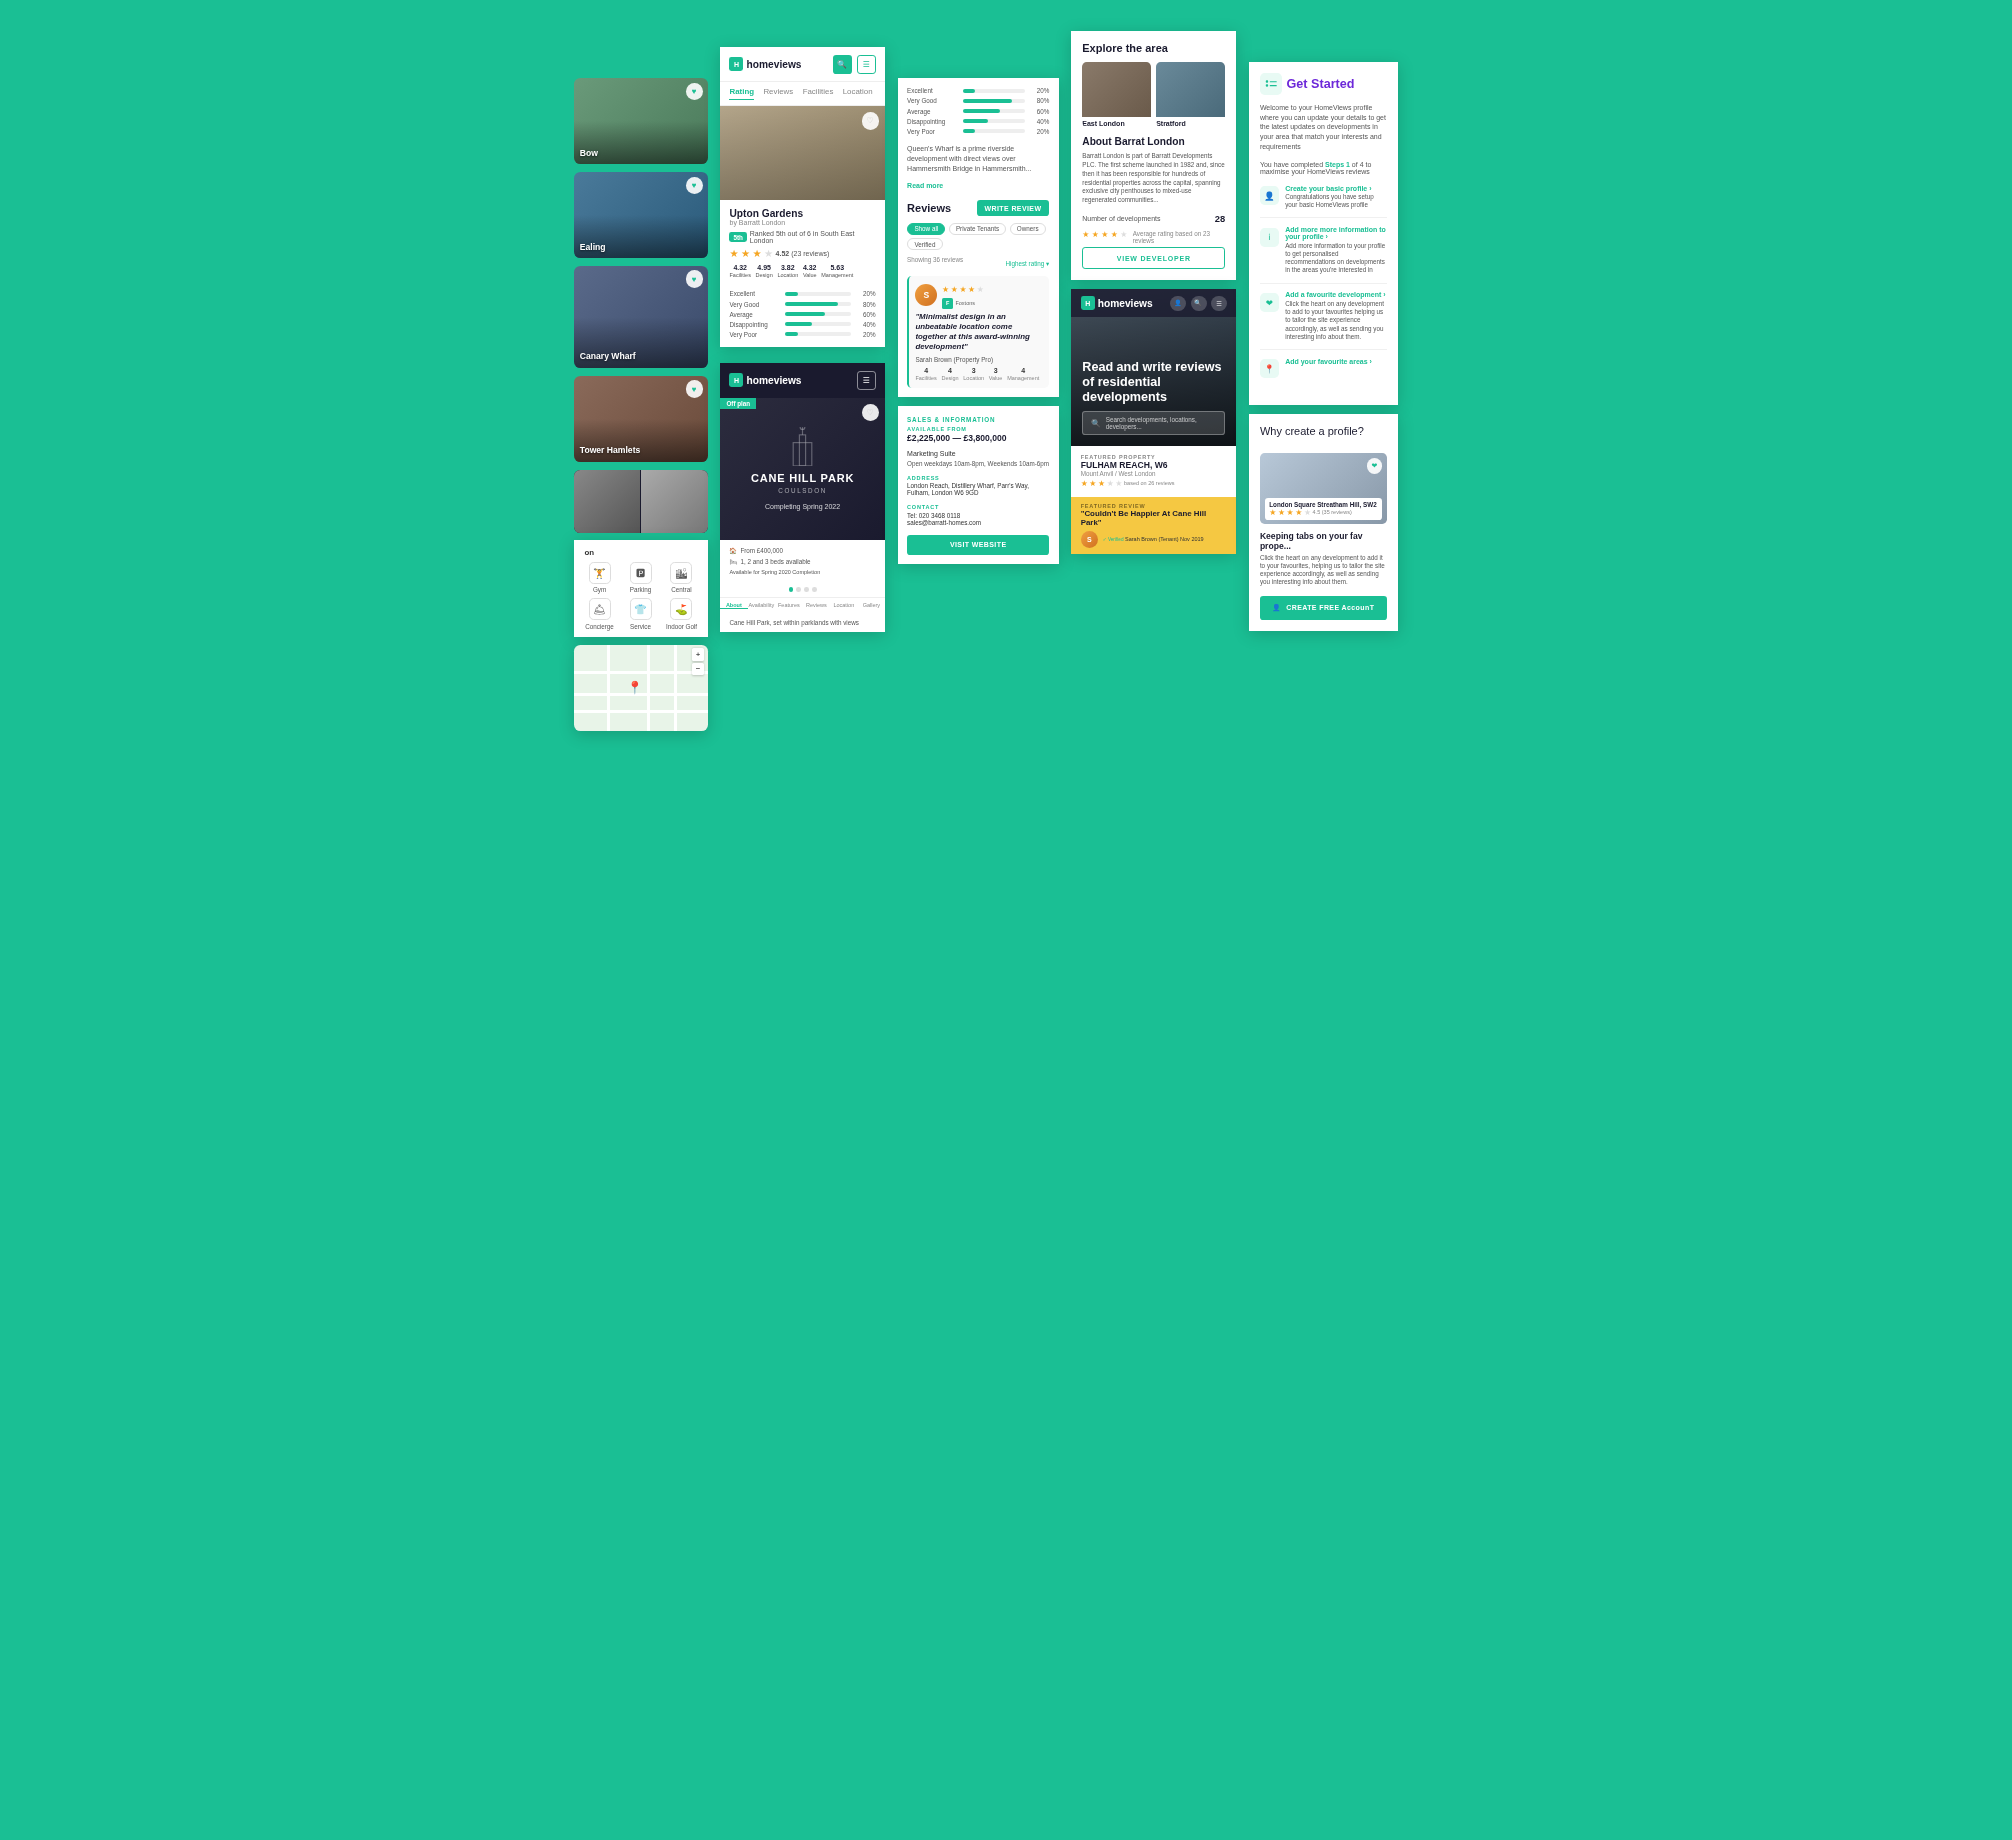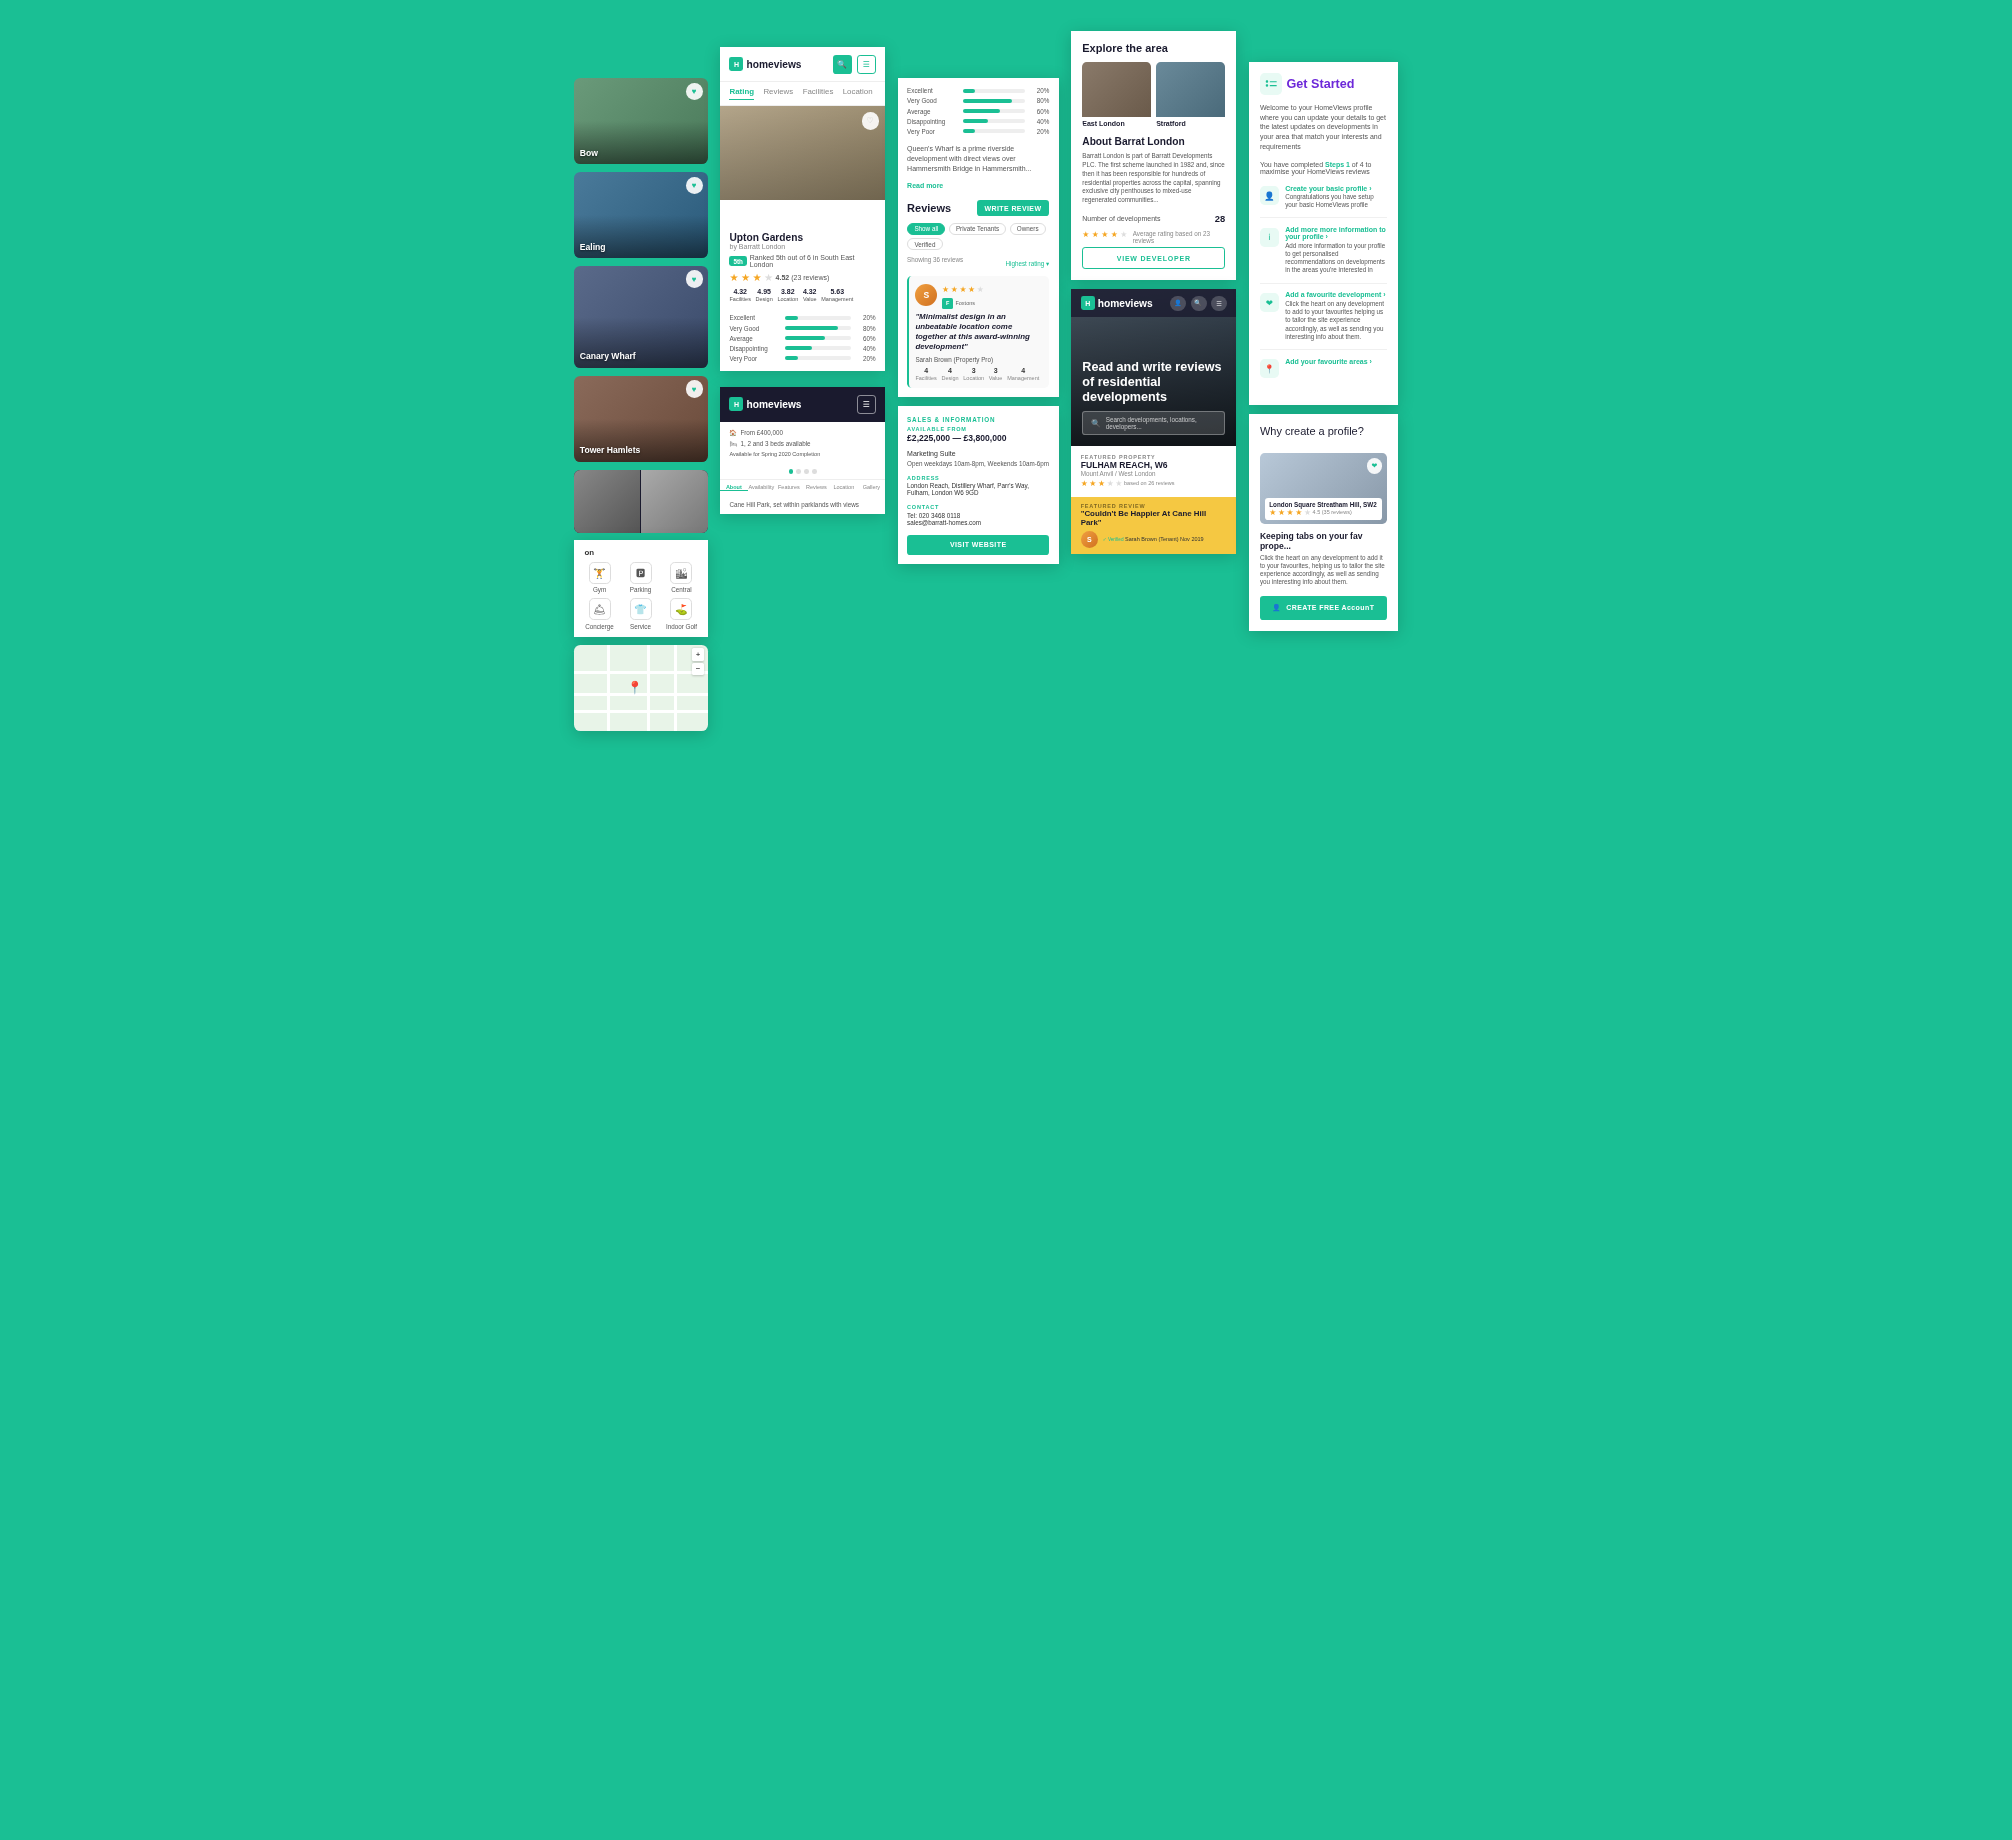--- a/index.html
+++ b/index.html
@@ -235,21 +235,20 @@
       background: rgba(255,255,255,0.9);
       border-radius: 50%;
       display: flex;
       align-items: center;
       justify-content: center;
       font-size: 7.9px;
       color: #ccc;
     }
     .prop-info {
       padding: 7.9px 9.4px;
-      margin-top: 24px;
     }
     .prop-title {
       font-size: 10.2px;
       font-weight: 800;
       color: #1a1a2e;
     }
     .prop-developer {
       font-size: 7px;
       color: #888;
     }
@@ -977,20 +976,34 @@
 
     <div class="card cane-hill-card">
       <div class="hv-nav" style="background:#1a1a2e;border-bottom:none;">
         <div class="hv-logo" style="color:#fff;">
           <div class="hv-logo-icon">H</div>
           <span>homeviews</span>
         </div>
         <div class="hv-nav-right">
           <div class="hv-nav-btn outline" style="border-color:rgba(255,255,255,0.5);color:#fff;">☰</div>
         </div>
+      </div>
+      <div class="cane-hill-img">
+        <div class="off-plan-badge">Off plan</div>
+        <div class="prop-fav" style="position:absolute;top:6.3px;right:6.3px;">♡</div>
+
+        <svg class="cane-hill-icon" width="31" height="39" viewBox="0 0 40 50" fill="none">
+          <rect x="8" y="20" width="24" height="30" stroke="rgba(255,255,255,0.5)" stroke-width="1.5" fill="none"></rect>
+          <rect x="16" y="10" width="8" height="40" stroke="rgba(255,255,255,0.5)" stroke-width="1.5" fill="none"></rect>
+          <line x1="20" y1="0" x2="20" y2="10" stroke="rgba(255,255,255,0.5)" stroke-width="1.5"></line>
+          <circle cx="20" cy="0" r="3" stroke="rgba(255,255,255,0.5)" stroke-width="1.5" fill="none"></circle>
+        </svg>
+        <div class="cane-hill-title">CANE HILL PARK</div>
+        <div class="cane-hill-subtitle">COULSDON</div>
+        <div class="cane-hill-completing">Completing Spring 2022</div>
       </div>
       <div class="cane-hill-details">
         <div class="cane-hill-detail-row">
           <span>🏠</span>
           <span>From £400,000</span>
         </div>
         <div class="cane-hill-detail-row">
           <span>🛏</span>
           <span>1, 2 and 3 beds available</span>
         </div>

